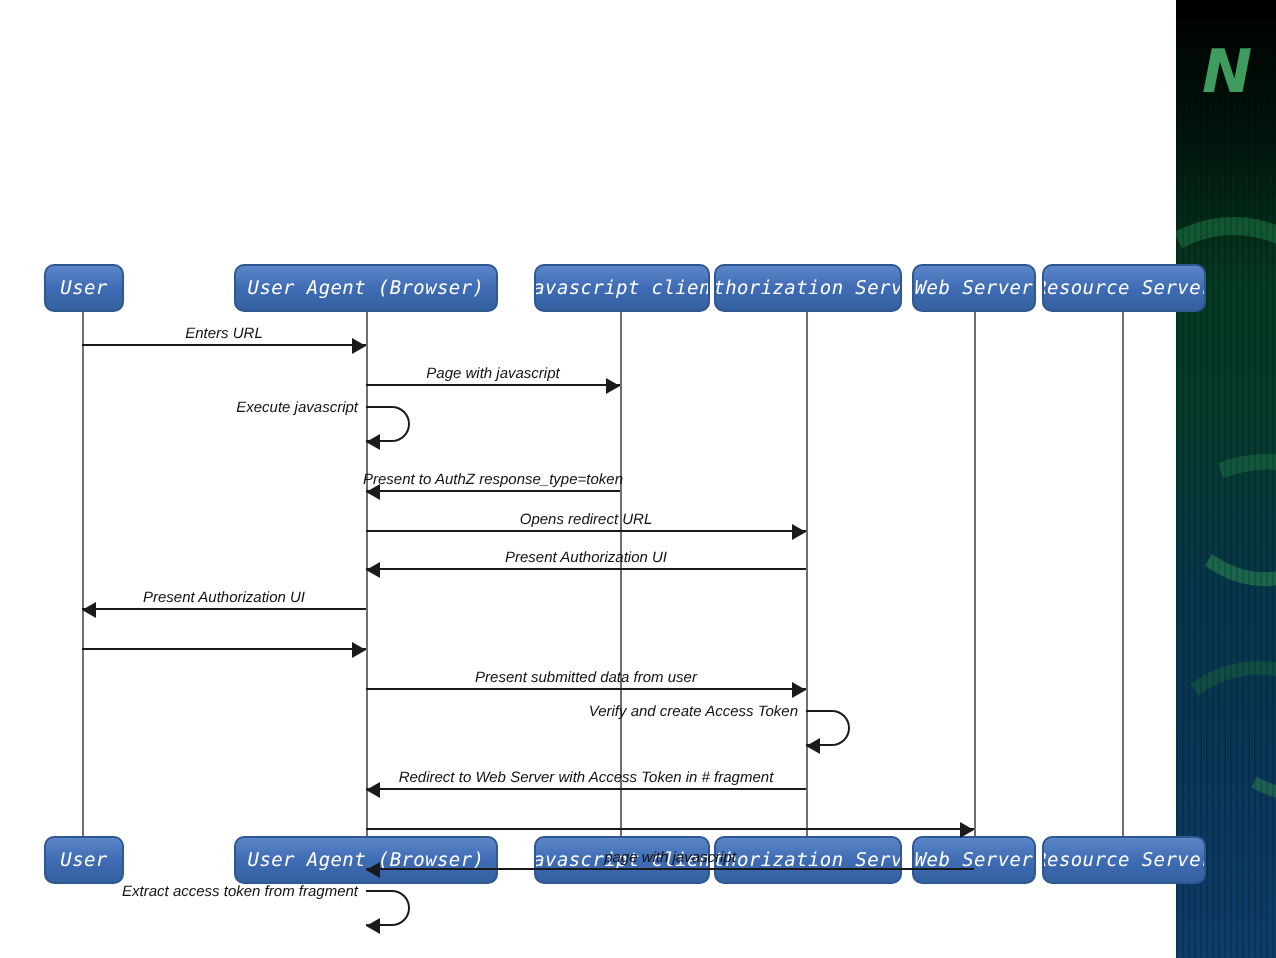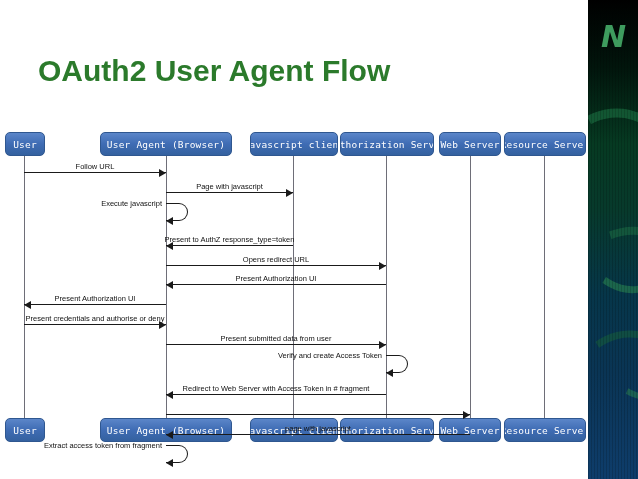--- a/index.html
+++ b/index.html
@@ -39,21 +39,21 @@
   }
 
   
   #title{
     position:absolute;left:38px;top:54px;
     font-size:30px;font-weight:bold;color:#2b7a2b;
     font-family:"Liberation Sans",sans-serif;white-space:nowrap;
   }
 
   
-  #diagram{position:absolute;left:0;top:126px;width:595px;height:320px;}
+  #diagram{position:absolute;left:17px;top:126px;width:595px;height:320px;font-style:italic;}
 
   .actor-box{
     position:absolute;height:24px;border-radius:5px;
     background:linear-gradient(to bottom,#5b86c9 0%,#3f6cb4 50%,#34619f 100%);
     border:1px solid #2f5790;box-sizing:border-box;
     display:flex;align-items:center;justify-content:center;
     color:#ffffff;font-size:9.5px;
     font-family:"DejaVu Sans Mono","Liberation Mono",monospace;
     letter-spacing:.2px;white-space:nowrap;overflow:hidden;
   }
@@ -81,21 +81,20 @@
     <div class="wave w1"></div>
     <div class="wave w2"></div>
     <div class="wave w3"></div>
     <div class="wave w4"></div>
     <div class="wave w5"></div>
     <div class="wave w6"></div>
     <div class="stripes"></div>
     <div id="deco-logo">N</div>
   </div>
 
-  <div id="title">OAuth2 User Agent Flow</div>
 
   <div id="diagram">
       <div class="actor-box" style="left: 5px; top: 6px; width: 40px;">
         <span>User</span>
       </div>
       <div class="actor-box" style="left: 5px; top: 292px; width: 40px;">
         <span>User</span>
       </div>
       <div class="lifeline" style="left: 24px; top: 30px; height: 262px;"></div>
       <div class="actor-box" style="left: 100px; top: 6px; width: 132px;">
@@ -128,42 +127,41 @@
       <div class="lifeline" style="left: 470px; top: 30px; height: 262px;"></div>
       <div class="actor-box" style="left: 504px; top: 6px; width: 82px;">
         <span>Resource Server</span>
       </div>
       <div class="actor-box" style="left: 504px; top: 292px; width: 82px;">
         <span>Resource Server</span>
       </div>
       <div class="lifeline" style="left: 544px; top: 30px; height: 262px;"></div>
       <div class="msg-line" style="left: 24px; top: 46px; width: 142px;"></div>
       <div class="arrow right" style="left: 159px; top: 42.5px;"></div>
-      <div class="msg-label" style="left: 95px; top: 36px;">Follow URL</div>
+      <div class="msg-label" style="left: 95px; top: 36px;">Enters URL</div>
       <div class="msg-line" style="left: 166px; top: 66px; width: 127px;"></div>
       <div class="arrow right" style="left: 286px; top: 62.5px;"></div>
       <div class="msg-label" style="left: 229.5px; top: 56px;">Page with javascript</div>
       <div class="self-loop" style="left: 166px; top: 77px;"></div>
       <div class="arrow left" style="left: 166px; top: 91px;"></div>
       <div class="msg-label" style="left: 162px; top: 73px; transform: translateX(-100%);">Execute javascript</div>
       <div class="msg-line" style="left: 166px; top: 119px; width: 127px;"></div>
       <div class="arrow left" style="left: 166px; top: 115.5px;"></div>
       <div class="msg-label" style="left: 229.5px; top: 109px;">Present to AuthZ response_type=token</div>
       <div class="msg-line" style="left: 166px; top: 139px; width: 220px;"></div>
       <div class="arrow right" style="left: 379px; top: 135.5px;"></div>
       <div class="msg-label" style="left: 276px; top: 129px;">Opens redirect URL</div>
       <div class="msg-line" style="left: 166px; top: 158px; width: 220px;"></div>
       <div class="arrow left" style="left: 166px; top: 154.5px;"></div>
       <div class="msg-label" style="left: 276px; top: 148px;">Present Authorization UI</div>
       <div class="msg-line" style="left: 24px; top: 178px; width: 142px;"></div>
       <div class="arrow left" style="left: 24px; top: 174.5px;"></div>
       <div class="msg-label" style="left: 95px; top: 168px;">Present Authorization UI</div>
       <div class="msg-line" style="left: 24px; top: 198px; width: 142px;"></div>
       <div class="arrow right" style="left: 159px; top: 194.5px;"></div>
-      <div class="msg-label" style="left: 95px; top: 188px;">Present credentials and authorise or deny</div>
       <div class="msg-line" style="left: 166px; top: 218px; width: 220px;"></div>
       <div class="arrow right" style="left: 379px; top: 214.5px;"></div>
       <div class="msg-label" style="left: 276px; top: 208px;">Present submitted data from user</div>
       <div class="self-loop" style="left: 386px; top: 229px;"></div>
       <div class="arrow left" style="left: 386px; top: 243px;"></div>
       <div class="msg-label" style="left: 382px; top: 225px; transform: translateX(-100%);">Verify and create Access Token</div>
       <div class="msg-line" style="left: 166px; top: 268px; width: 220px;"></div>
       <div class="arrow left" style="left: 166px; top: 264.5px;"></div>
       <div class="msg-label" style="left: 276px; top: 258px;">Redirect to Web Server with Access Token in # fragment</div>
       <div class="msg-line" style="left: 166px; top: 288px; width: 304px;"></div>

